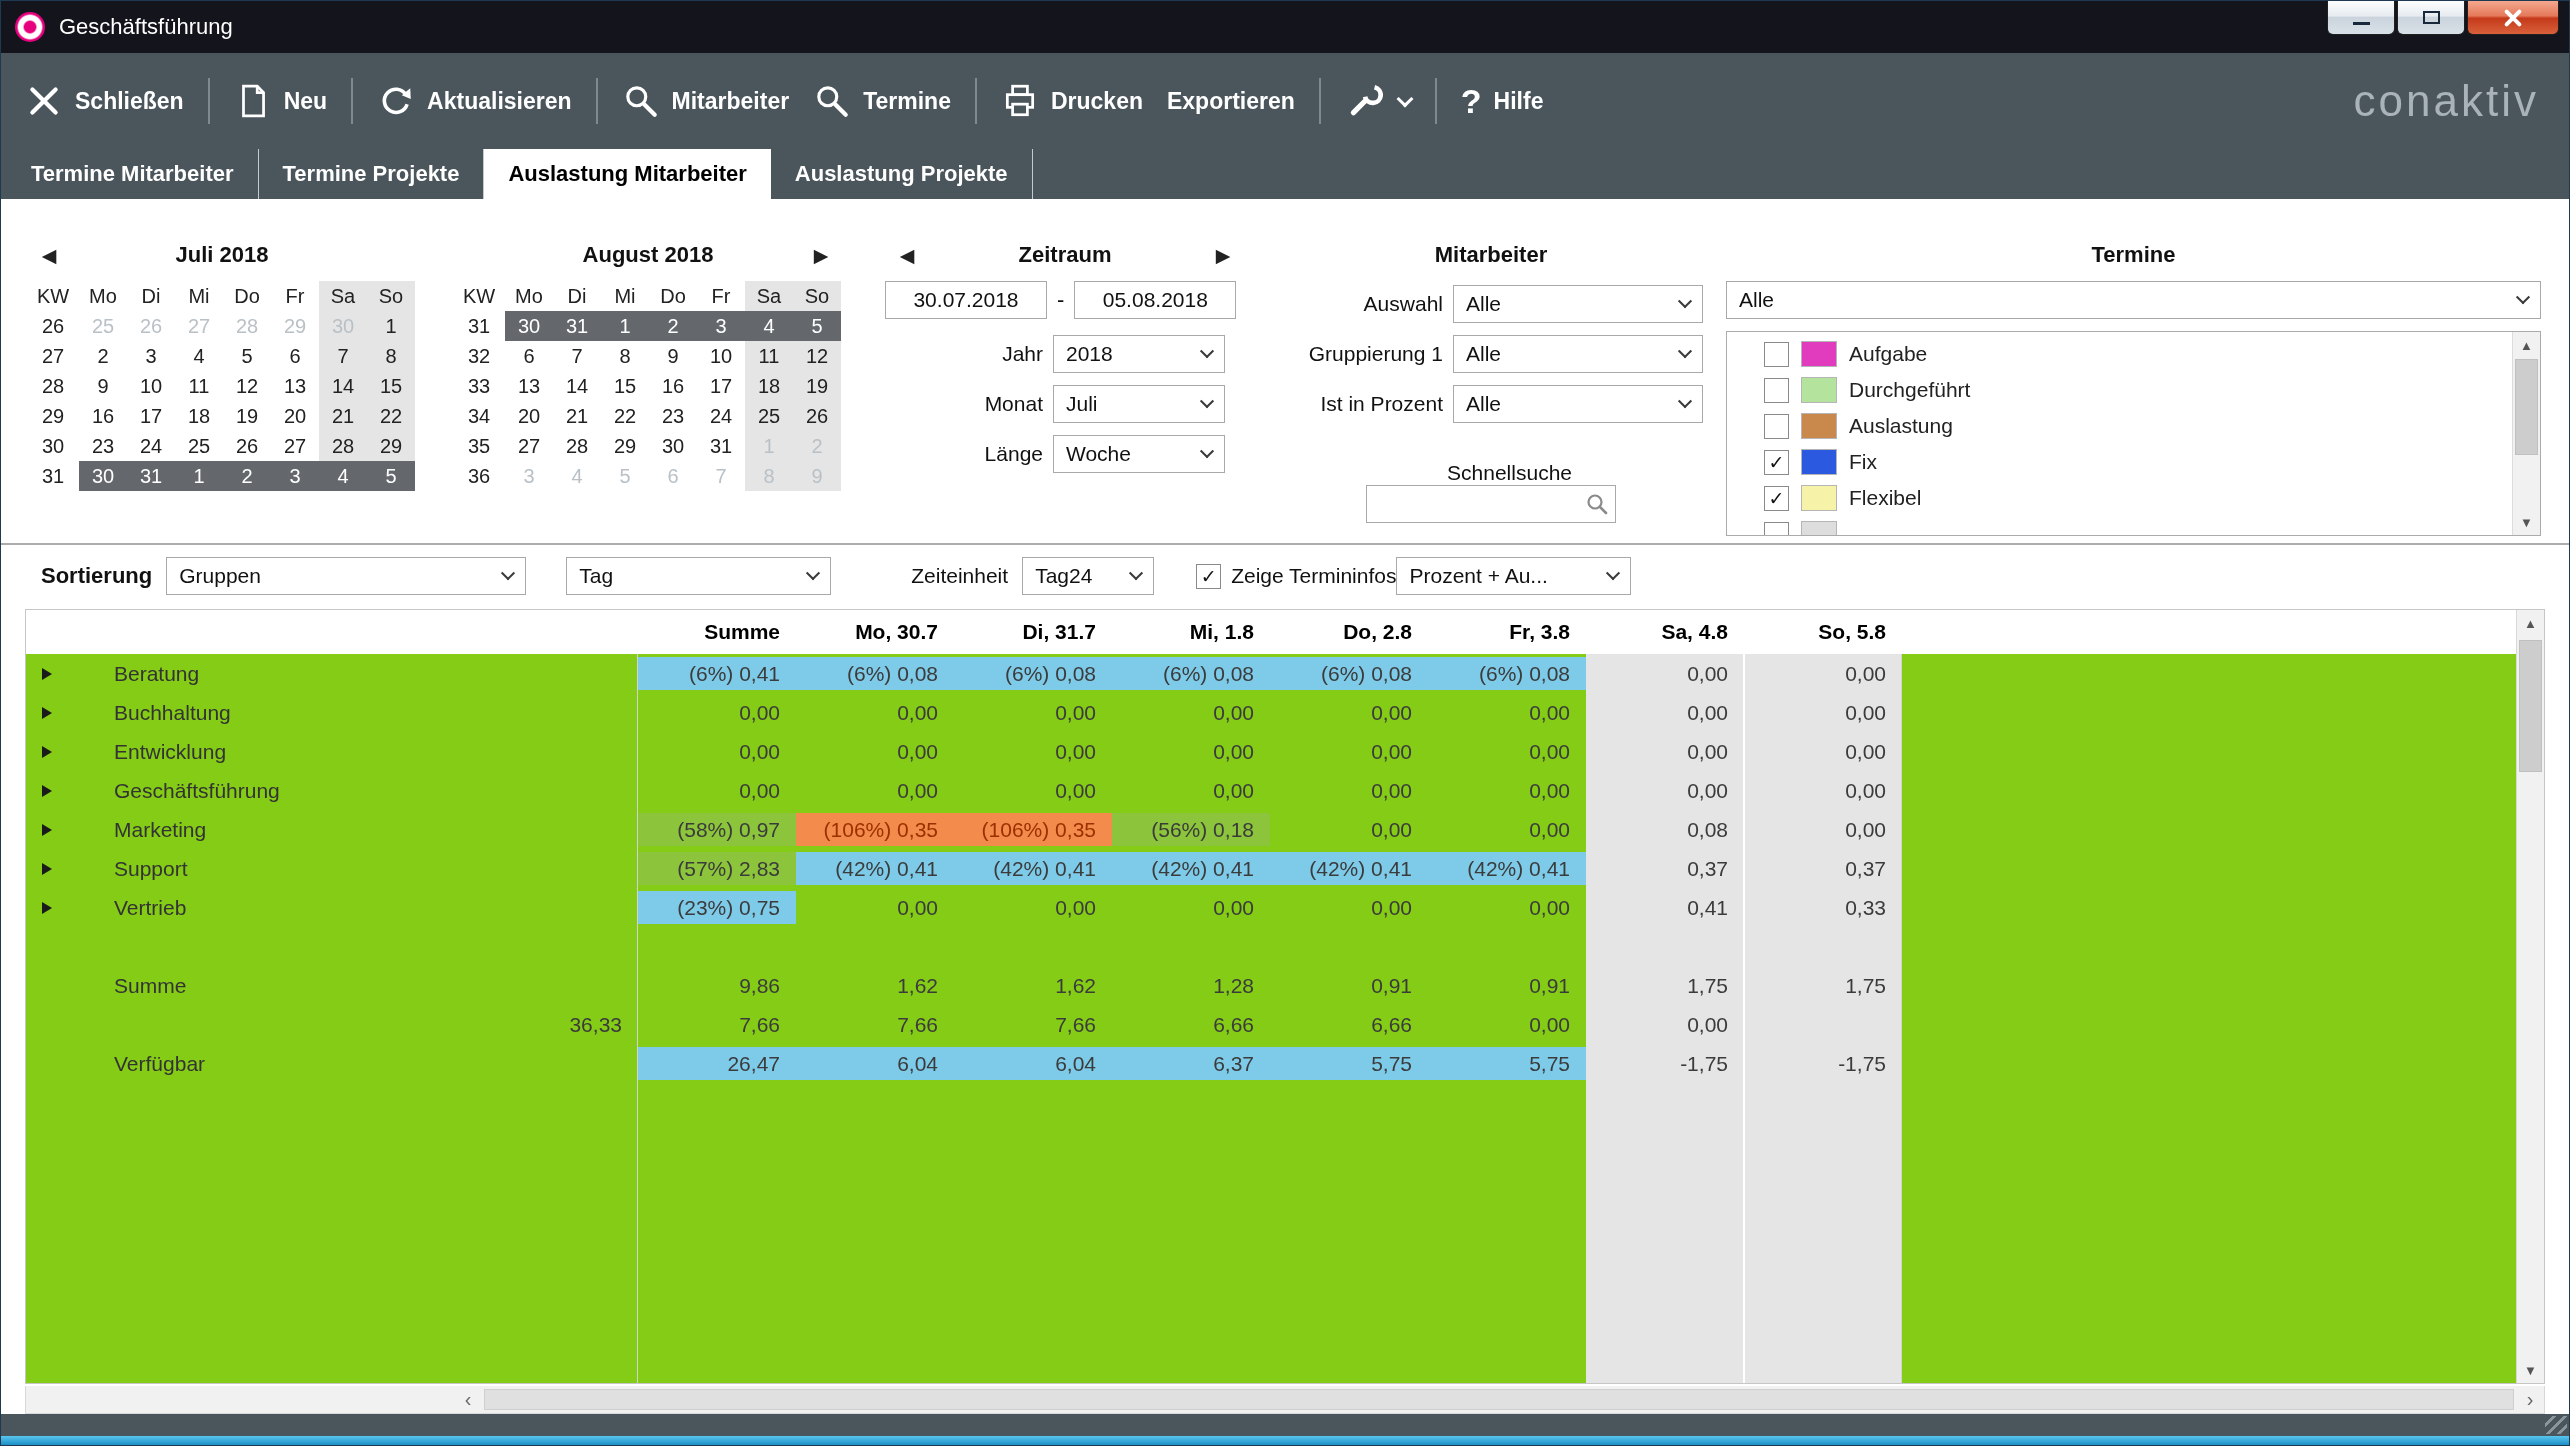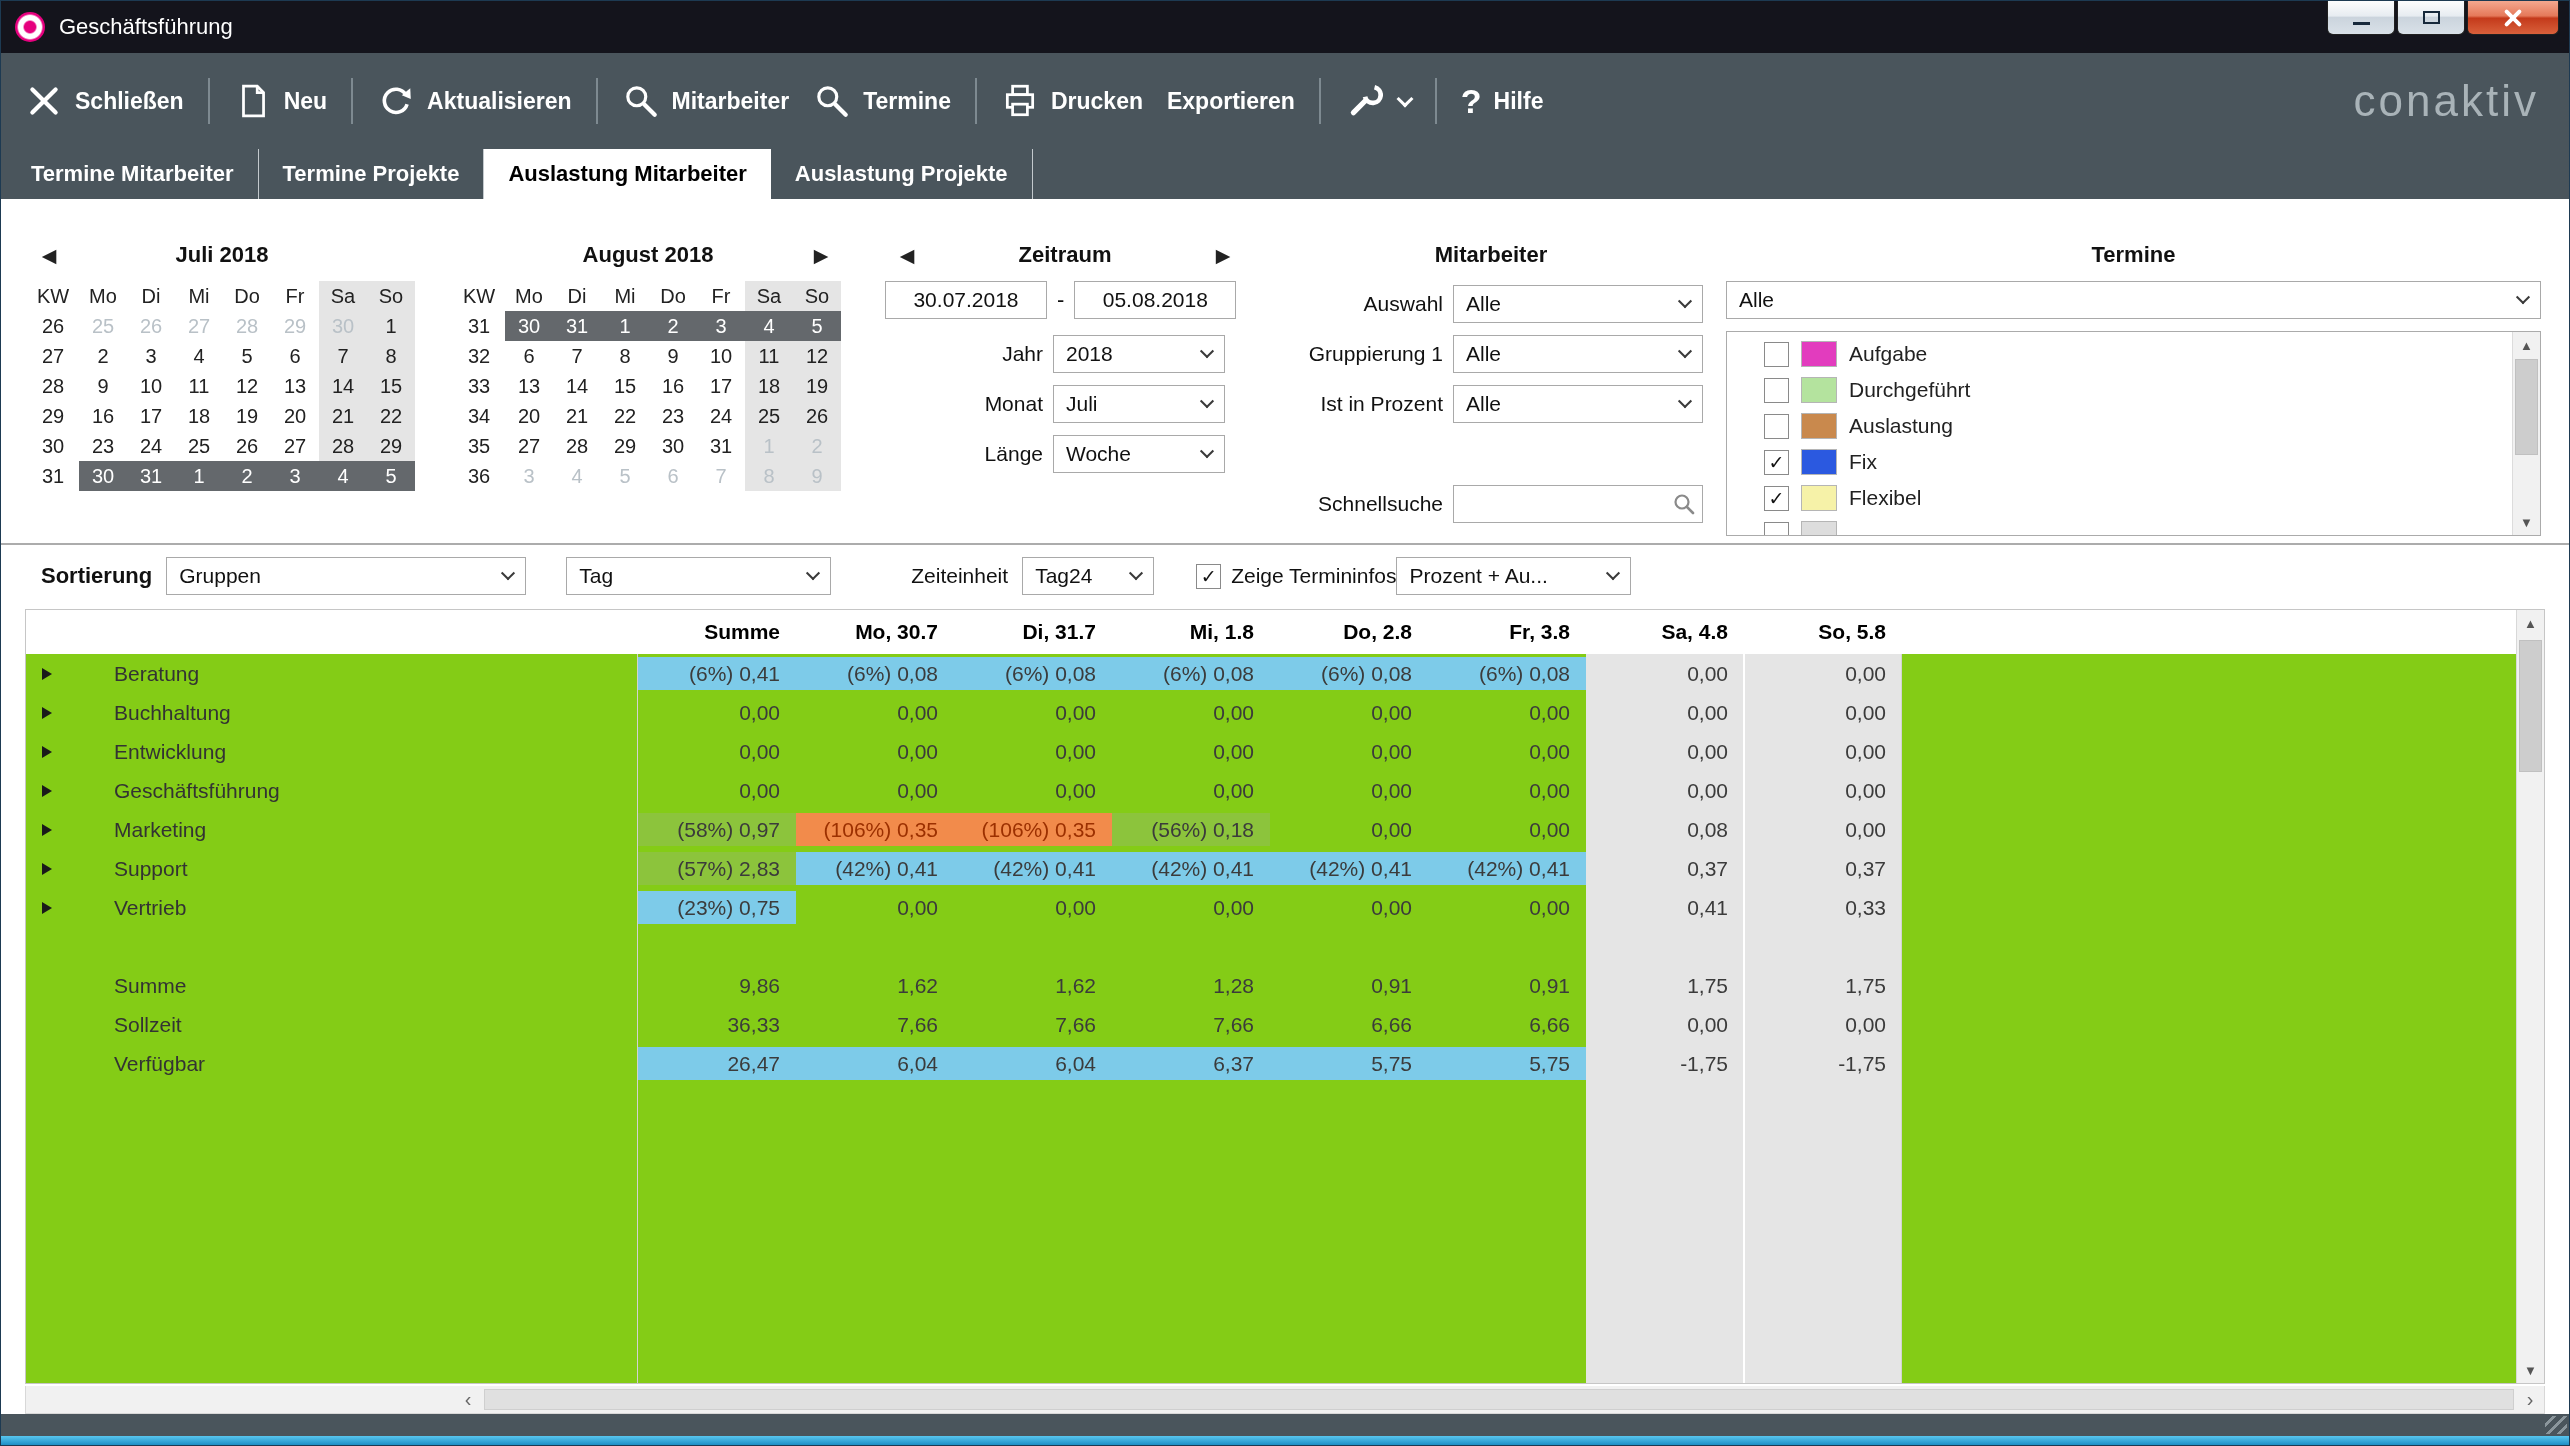--- a/index.html
+++ b/index.html
@@ -65,21 +65,21 @@
   .frow{display:flex;align-items:center;margin-top:12px;}
   .flabel{font-size:21px;color:#111;text-align:right;margin-right:10px;white-space:nowrap;}
   .zeit .flabel{width:158px;}
   .mit .flabel{width:172px;}
   .combo{height:38px;border:1px solid #A9A9A9;background:#fff;display:flex;align-items:center;padding:0 12px;font-size:21px;color:#111;cursor:default;}
   .combo-val{white-space:nowrap;overflow:hidden;}
   .chev{margin-left:auto;width:10px;height:10px;border-right:2px solid #3A3A3A;border-bottom:2px solid #3A3A3A;transform:rotate(45deg) translate(-2px,-2px);flex:0 0 auto;}
 
   
   .mit{width:440px;}
-  .searchrow{margin-top:62px;}
+  .searchrow{margin-top:38px;flex-direction:column;}
   .searchbox{position:relative;width:250px;}
   .searchbox input{width:100%;height:38px;border:1px solid #A9A9A9;font-size:21px;padding:0 40px 0 10px;background:#fff;}
   .mag{position:absolute;right:6px;top:6px;}
 
   
   .ter{width:815px;}
   .listbox{position:relative;margin-top:12px;height:205px;border:1px solid #ABABAB;background:#fff;overflow:hidden;}
   .tl-rows{padding:4px 34px 0 10px;}
   .tl-row{display:flex;align-items:center;gap:12px;height:36px;padding-left:27px;}
   .cb{width:25px;height:25px;border:1px solid #8A8A8A;background:#fff;display:flex;align-items:center;justify-content:center;font-size:19px;color:#111;flex:0 0 auto;}
@@ -791,21 +791,20 @@
             <div class="vcell">
               <div class="band">1,75</div>
             </div>
             <div class="vcell">
               <div class="band">1,75</div>
             </div>
             <div class="fcell"></div>
           </div>
           <div class="trow">
             <div class="acell"></div>
-            <div class="ncell">Sollzeit</div>
             <div class="vcell">
               <div class="band">36,33</div>
             </div>
             <div class="vcell">
               <div class="band">7,66</div>
             </div>
             <div class="vcell">
               <div class="band">7,66</div>
             </div>
             <div class="vcell">

